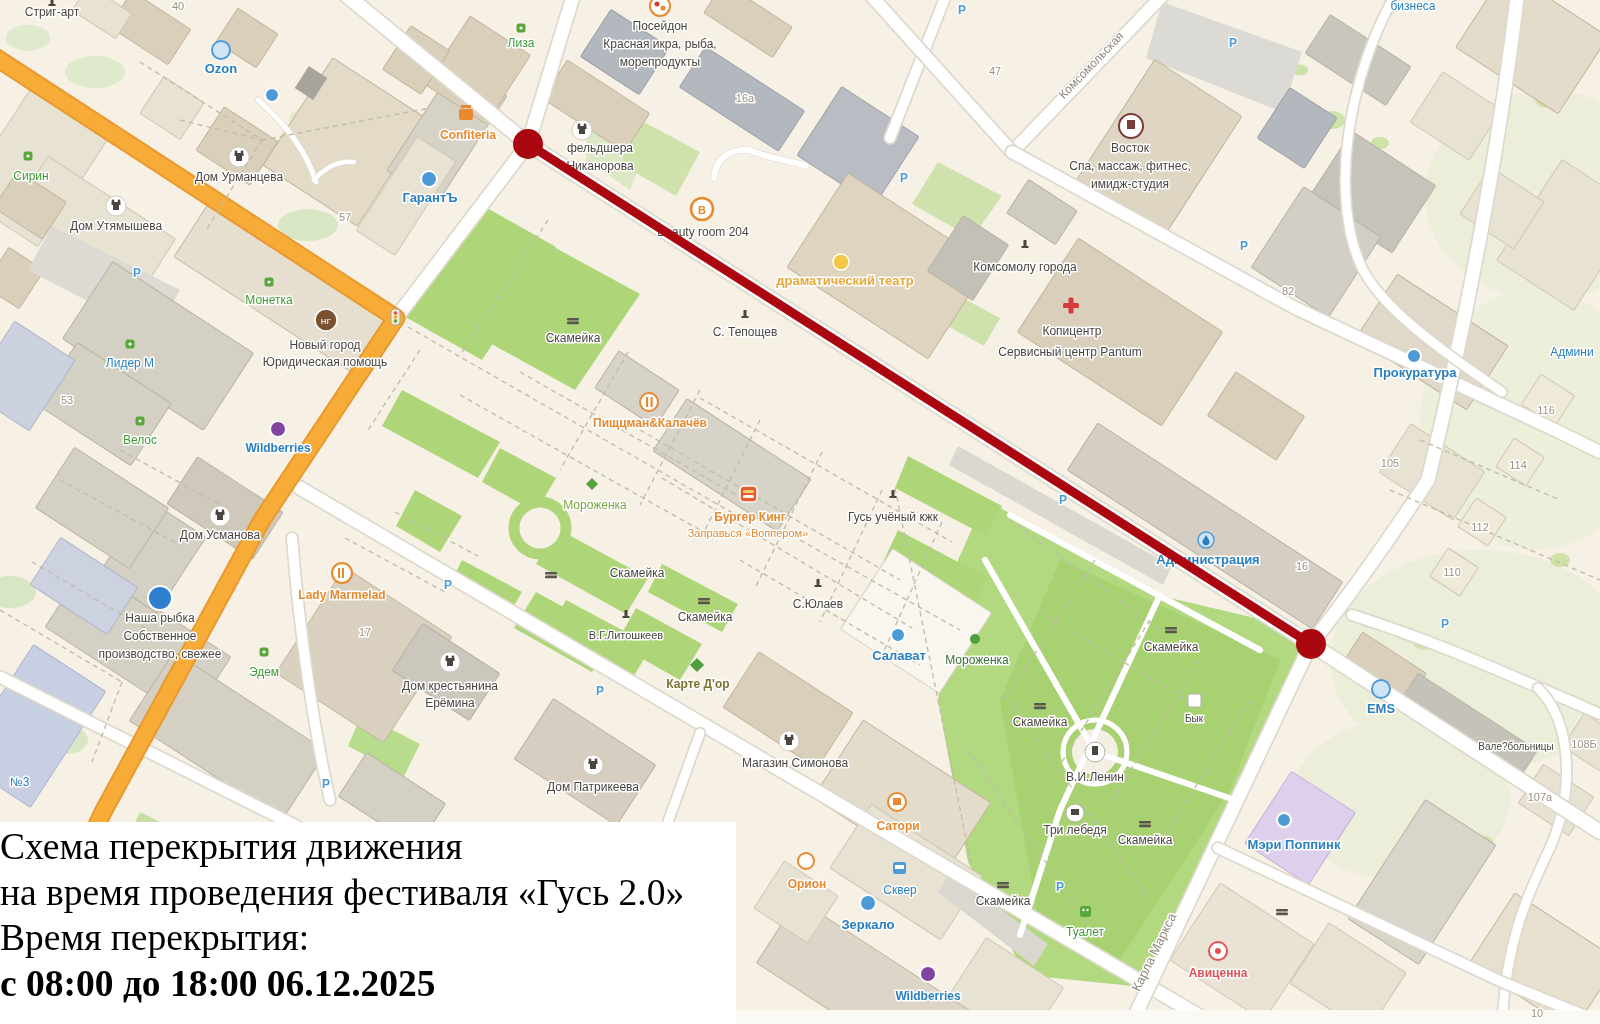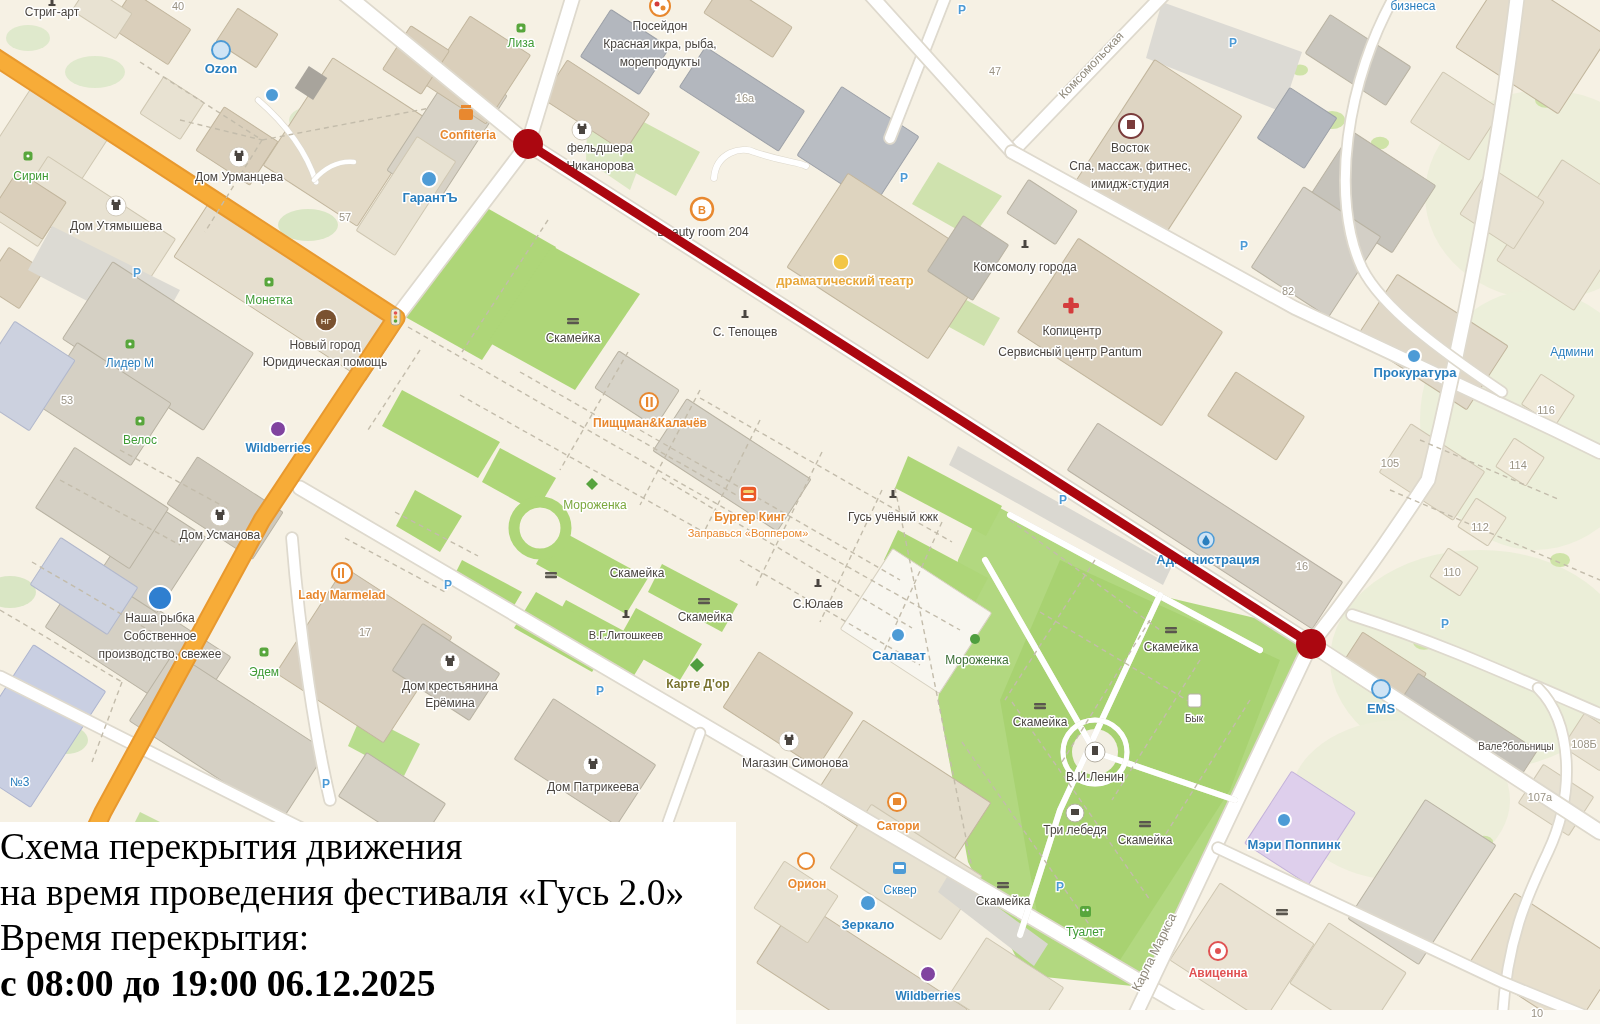--- a/index.html
+++ b/index.html
@@ -890,14 +890,14 @@
 
 <line x1="528" y1="144" x2="1311" y2="644" stroke="#ab0710" stroke-width="9"></line>
 
 <circle cx="528" cy="144" r="15" fill="#ab0710"></circle>
 
 <circle cx="1311" cy="644" r="15" fill="#ab0710"></circle>
 
 <rect x="0" y="822" width="736" height="202" fill="#ffffff"></rect>
 </svg>
 
-<div class="note">Схема перекрытия движения<br>на время проведения фестиваля «Гусь 2.0»<br>Время перекрытия:<br><b>с 08:00 до 19:00 06.12.2025</b></div>
+<div class="note">Схема перекрытия движения<br>на время проведения фестиваля «Гусь 2.0»<br>Время перекрытия:<br><b>с 08:00 до 18:00 06.12.2025</b></div>
 </div>
 
 </body></html>

